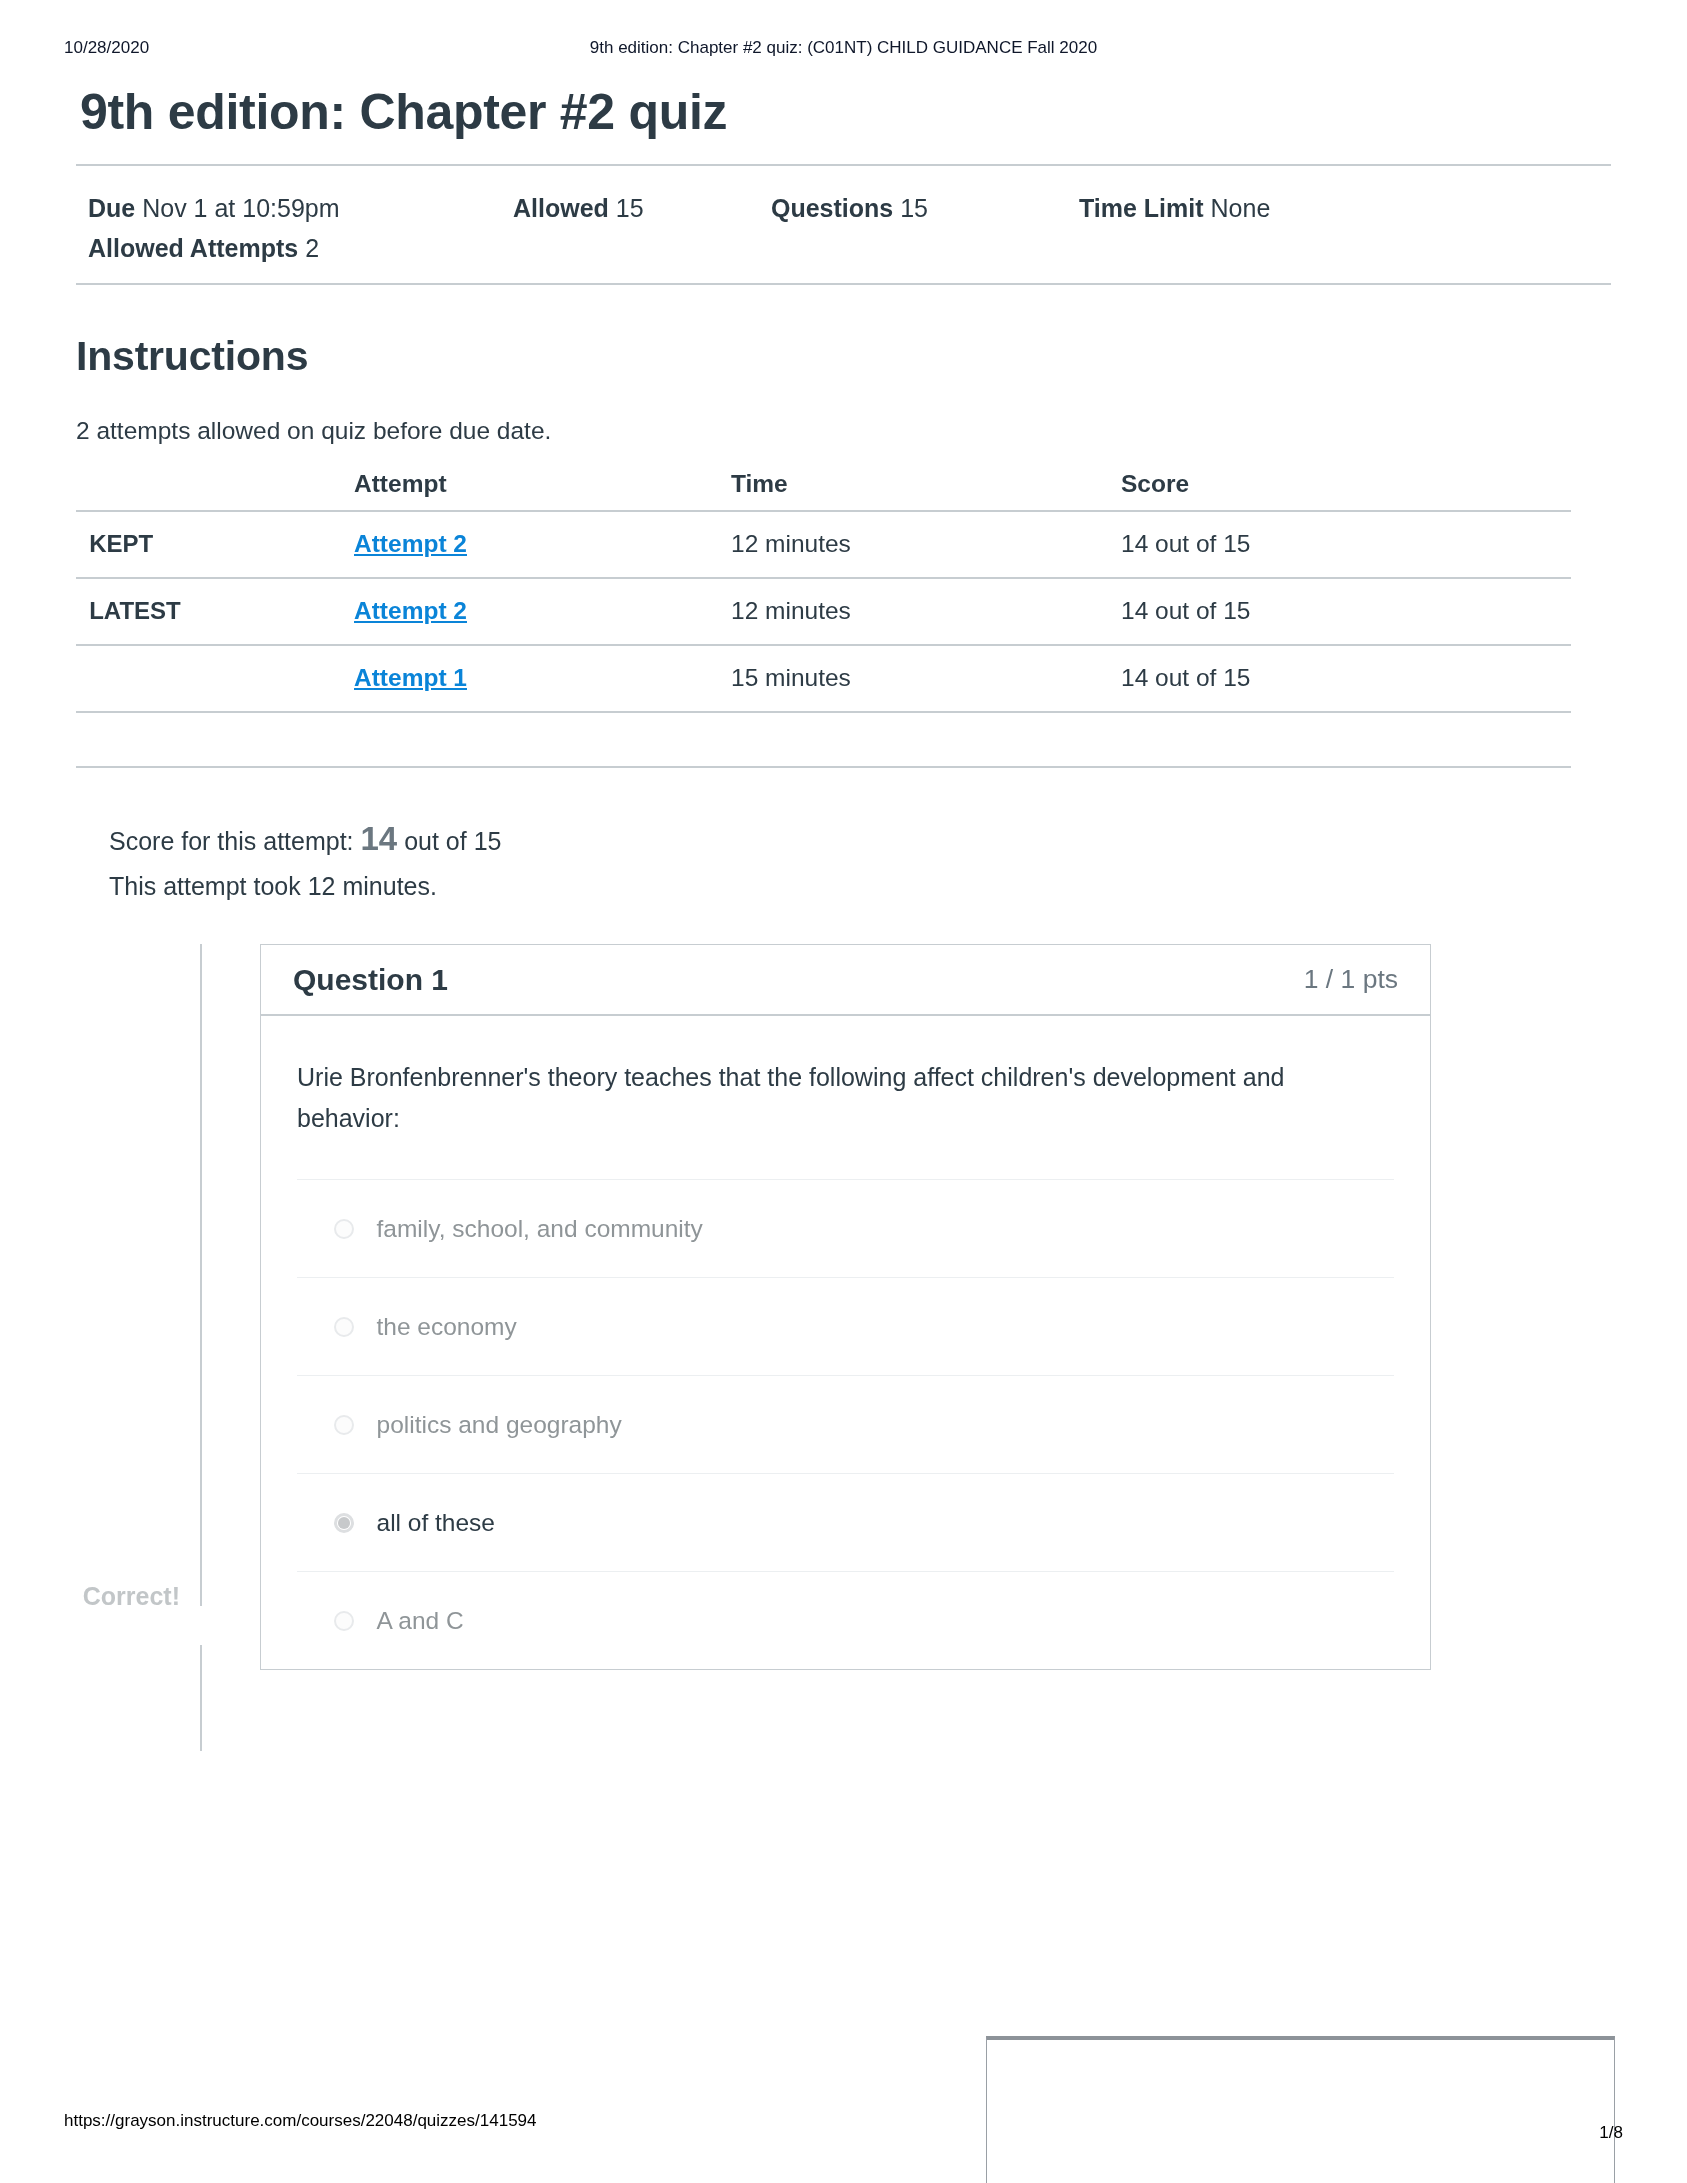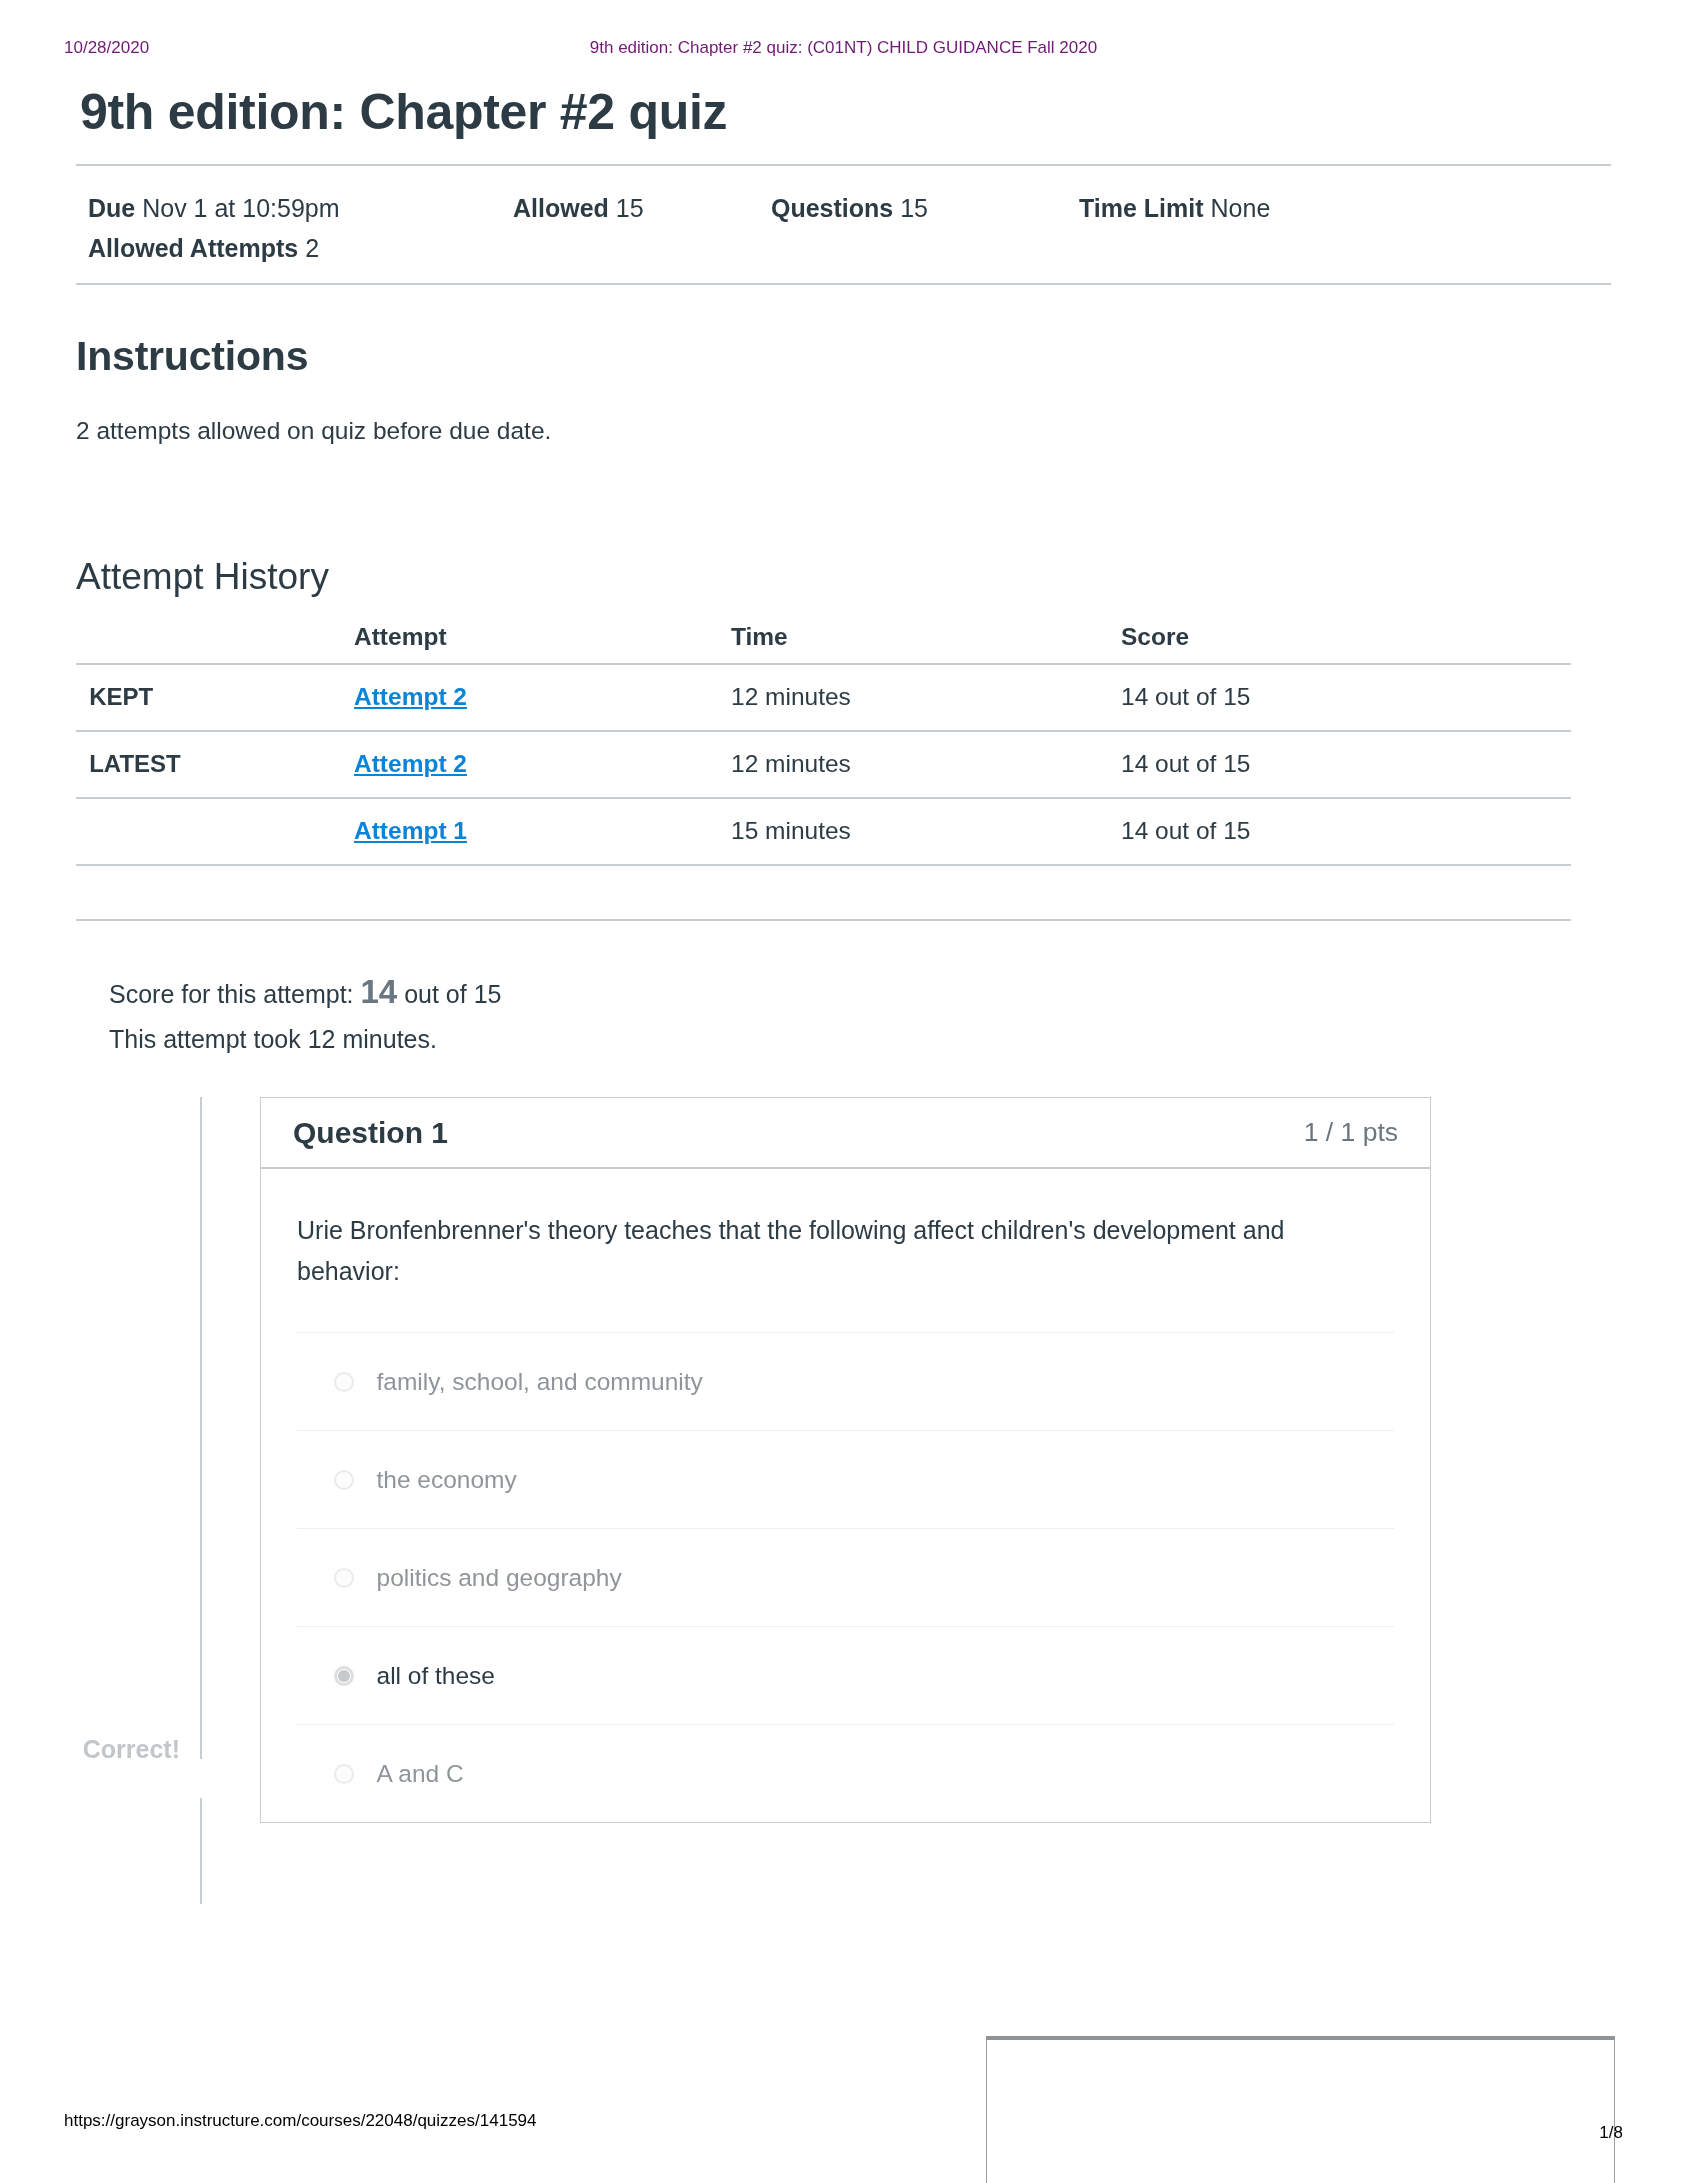--- a/index.html
+++ b/index.html
@@ -19,21 +19,21 @@
   }
 
   
   .print-header {
     position: absolute;
     top: 38px;
     left: 0;
     width: 1687px;
     height: 26.5px;
     font-size: 17px;
-    color: #701a75;
+    color: #0f172a;
   }
   .print-header .ph-date {
     position: absolute;
     left: 64px;
     top: 0;
     white-space: nowrap;
   }
   .print-header .ph-title {
     position: absolute;
     left: 0;
@@ -345,21 +345,20 @@
         <span class="val">2</span>
       </div>
     </div>
   </div>
 
   <div class="rule" style="margin-top:0"></div>
 
   <h2 class="section-heading">Instructions</h2>
   <p class="instructions-text">2 attempts allowed on quiz before due date.</p>
 
-  <h2 class="attempt-heading">Attempt History</h2>
 
   <table class="attempt-table">
     <thead>
       <tr>
         <th class="col-flag"></th>
         <th class="col-attempt">Attempt</th>
         <th class="col-time">Time</th>
         <th class="col-score">Score</th>
       </tr>
     </thead>

